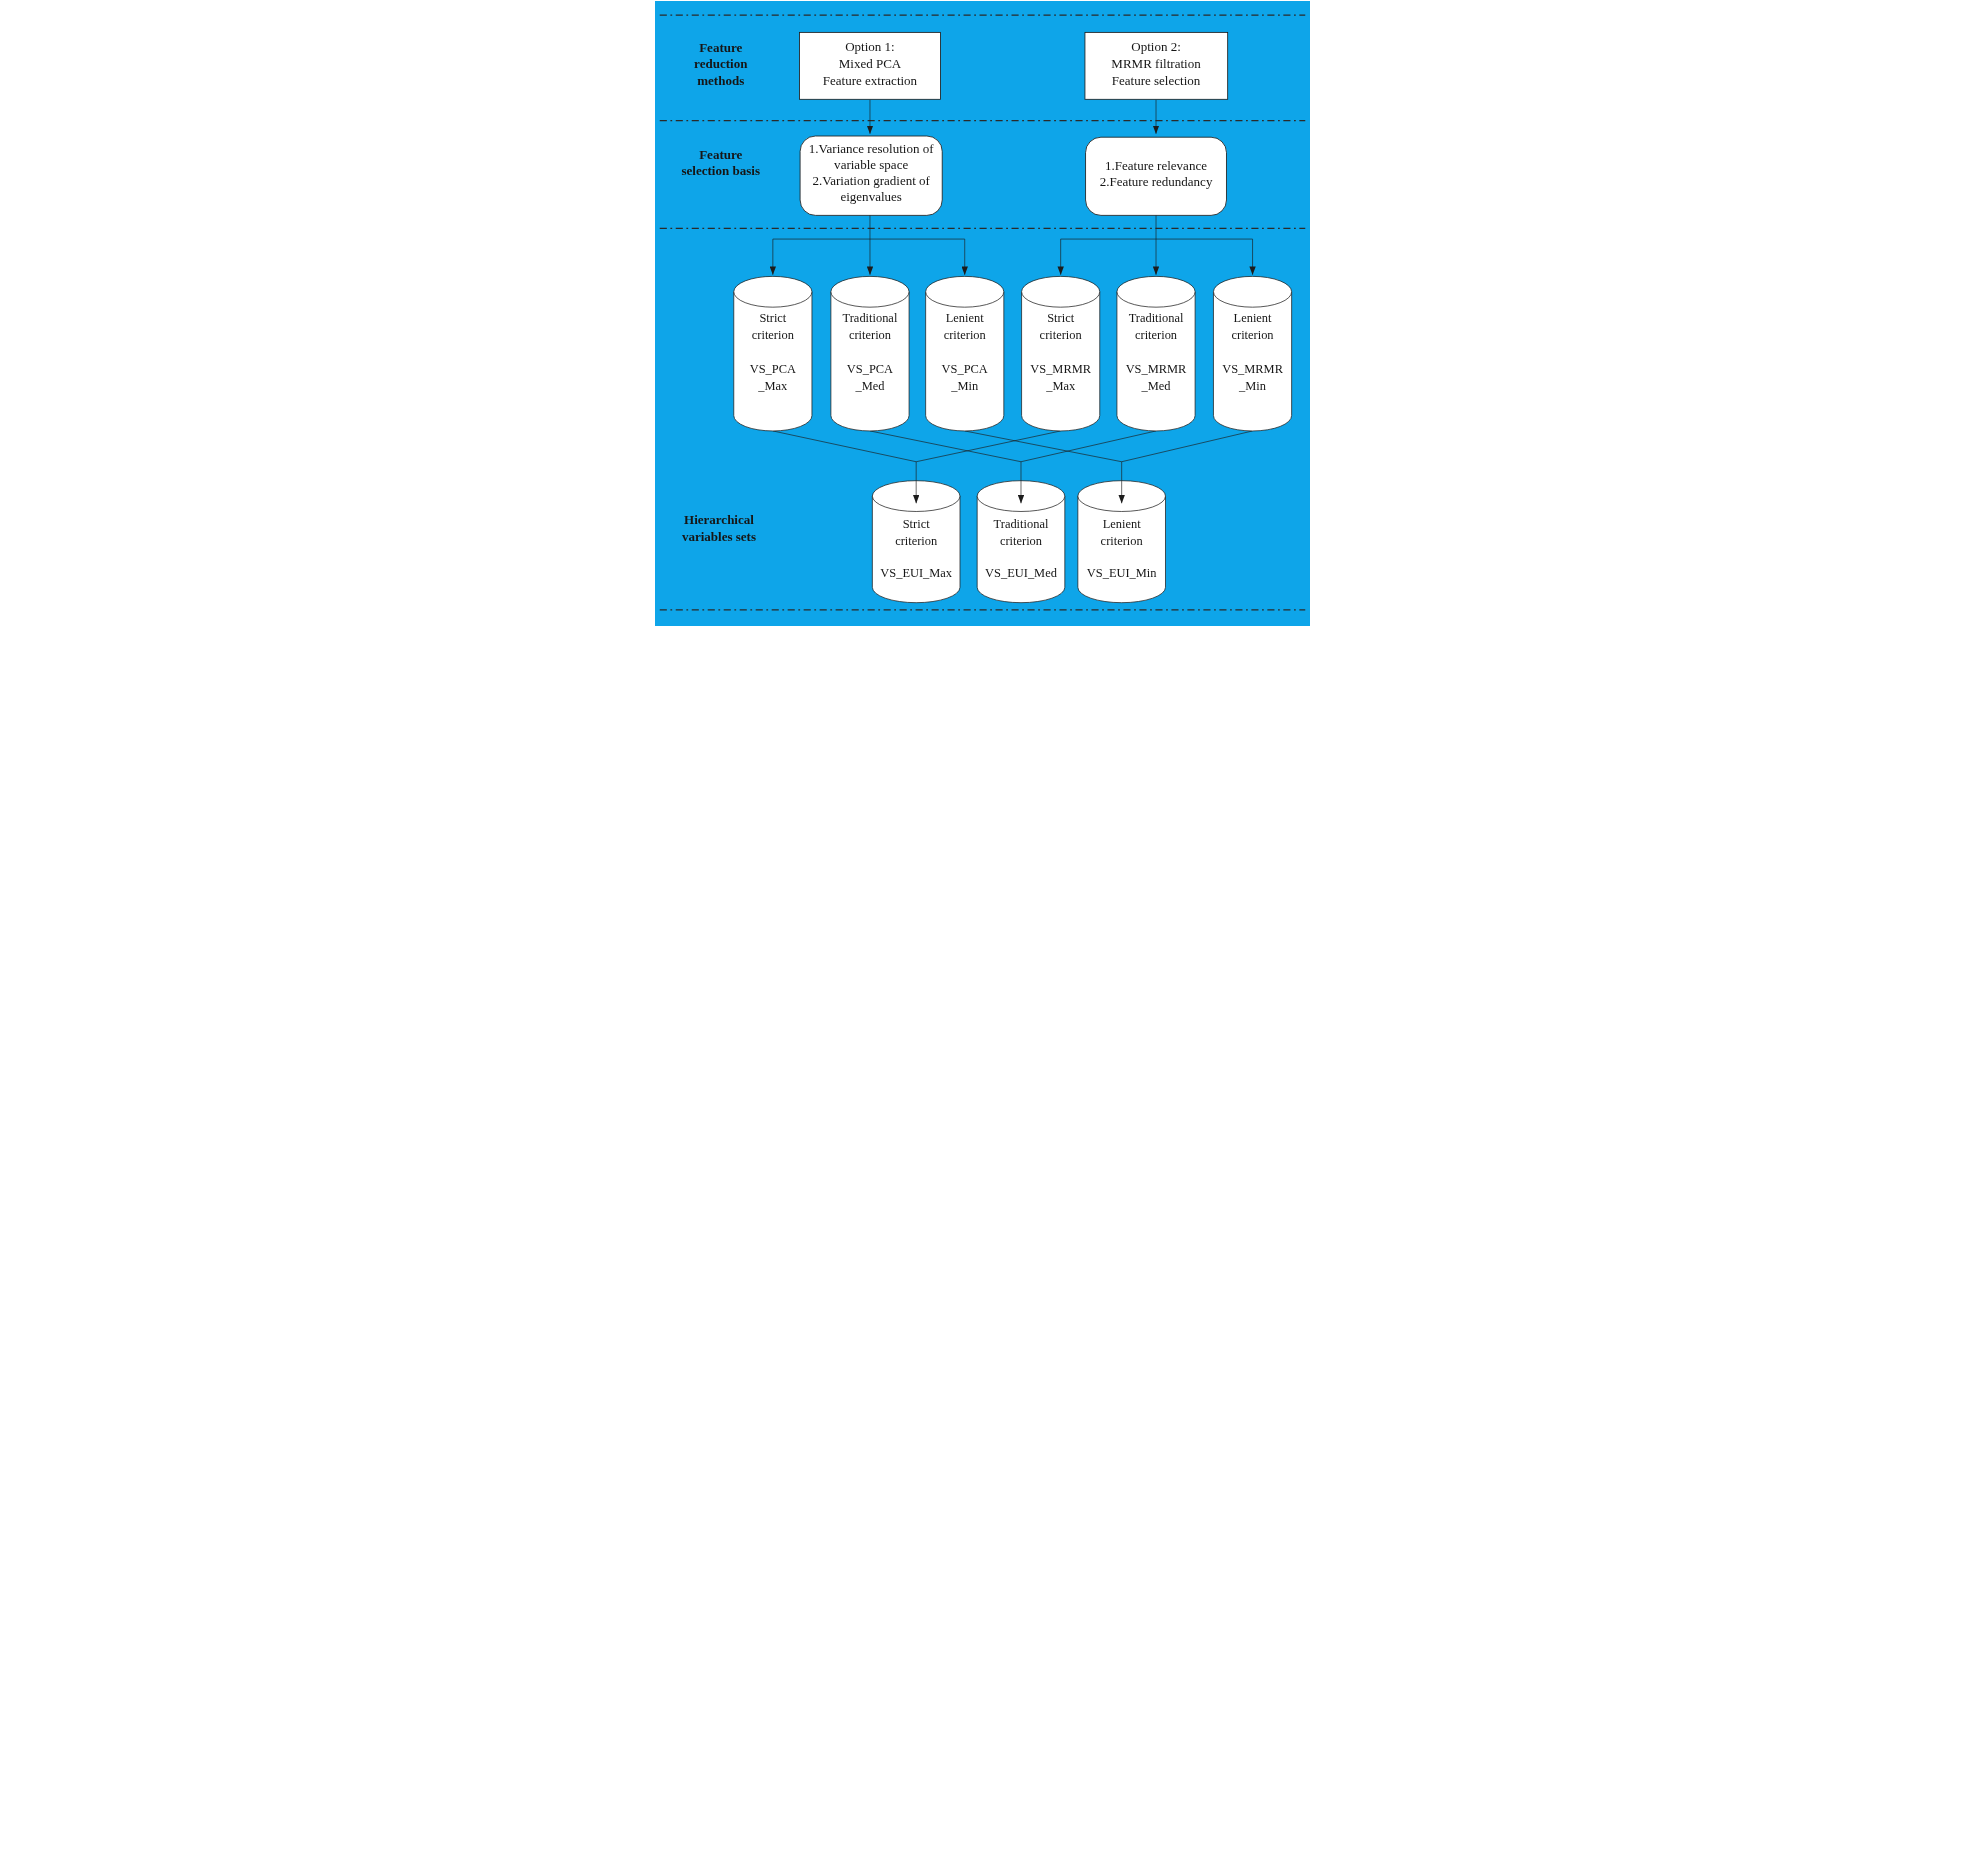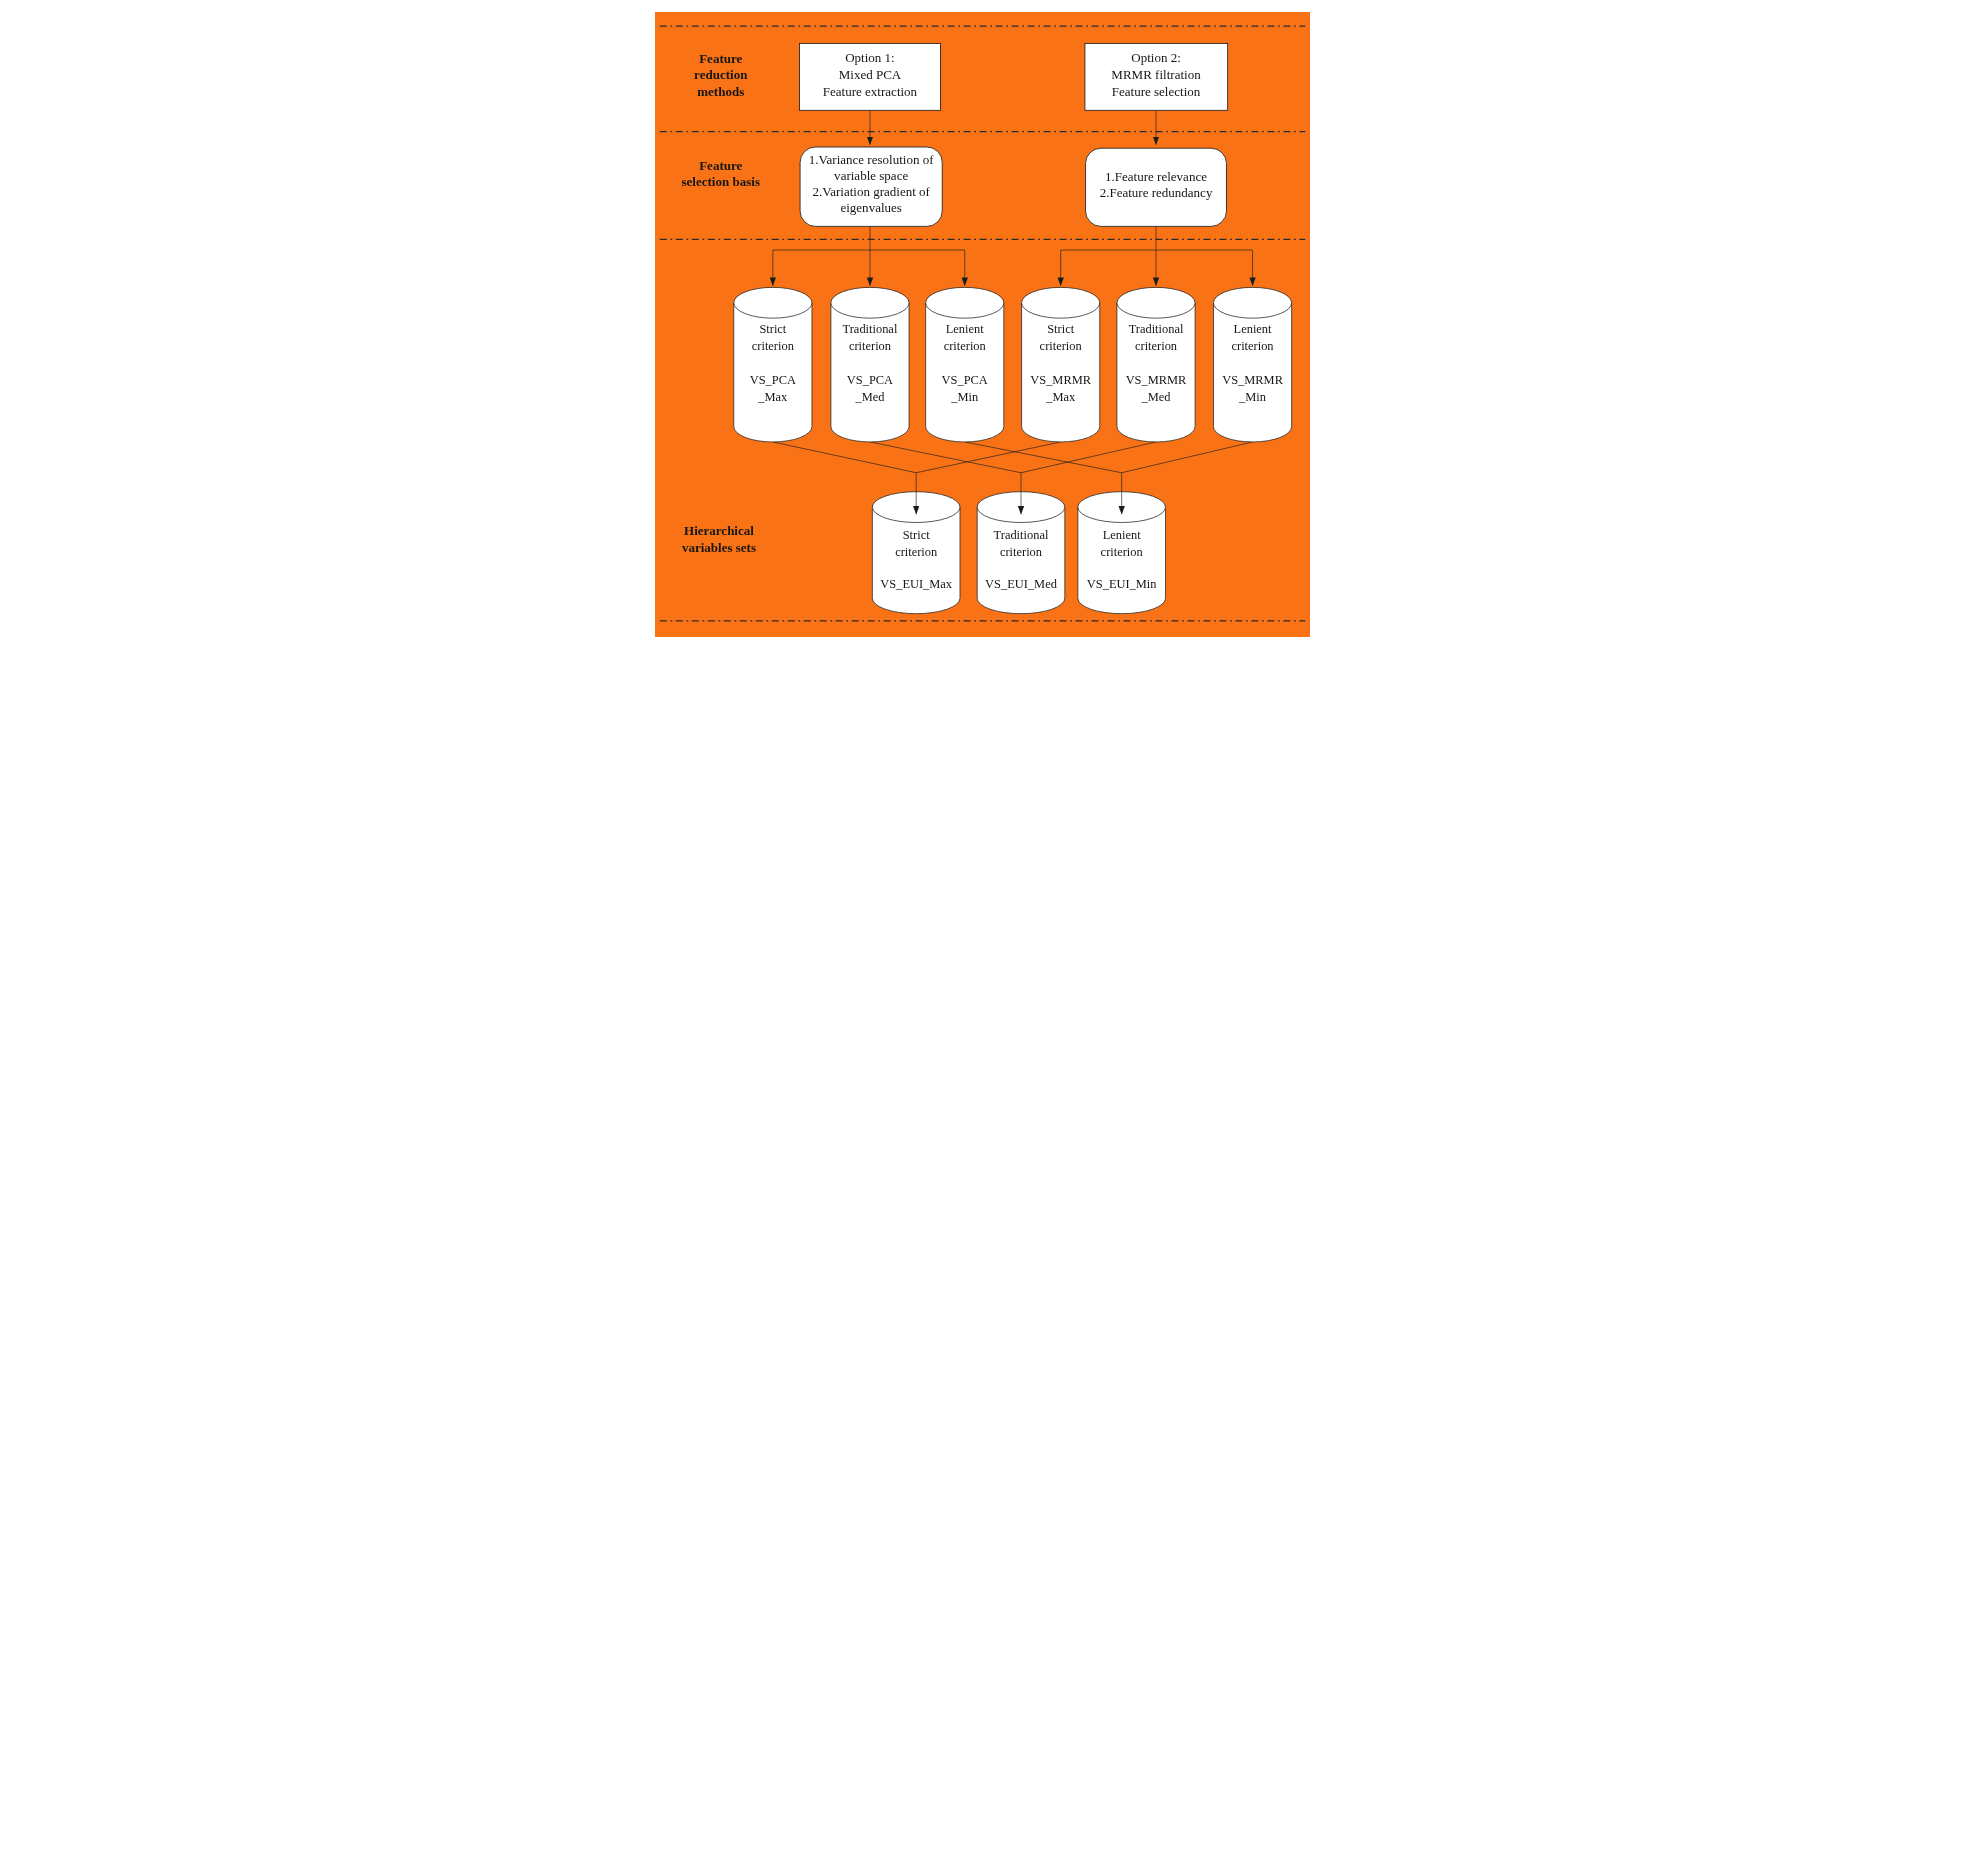--- a/index.html
+++ b/index.html
@@ -1,17 +1,17 @@
 <!DOCTYPE html>
 <html style="font-size:9.5px"><head>
 <meta charset="utf-8">
 <title>Diagram</title>
 <style>
   html, body { margin: 0; padding: 0; background: #ffffff; }
-  .page { width: 655px; margin: 12px auto; background: #f97316; }
+  .page { width: 655px; margin: 1px auto; background: #0ea5e9; }
   svg { display: block; width: 100%; height: auto; }
 
   .sep { stroke: #2a2a2a; stroke-width: 2.2; stroke-dasharray: 12 6 3 6; fill: none; }
   .shape { fill: #ffffff; stroke: #1c1c1c; stroke-width: 1.4; }
   .cyl { fill: #ffffff; stroke: #1c1c1c; stroke-width: 1.25; }
   .link { stroke: #1c1c1c; stroke-width: 1.1; fill: none; }
 
   text {
     font-family: "Liberation Serif", "DejaVu Serif", serif;
     fill: #161616;

